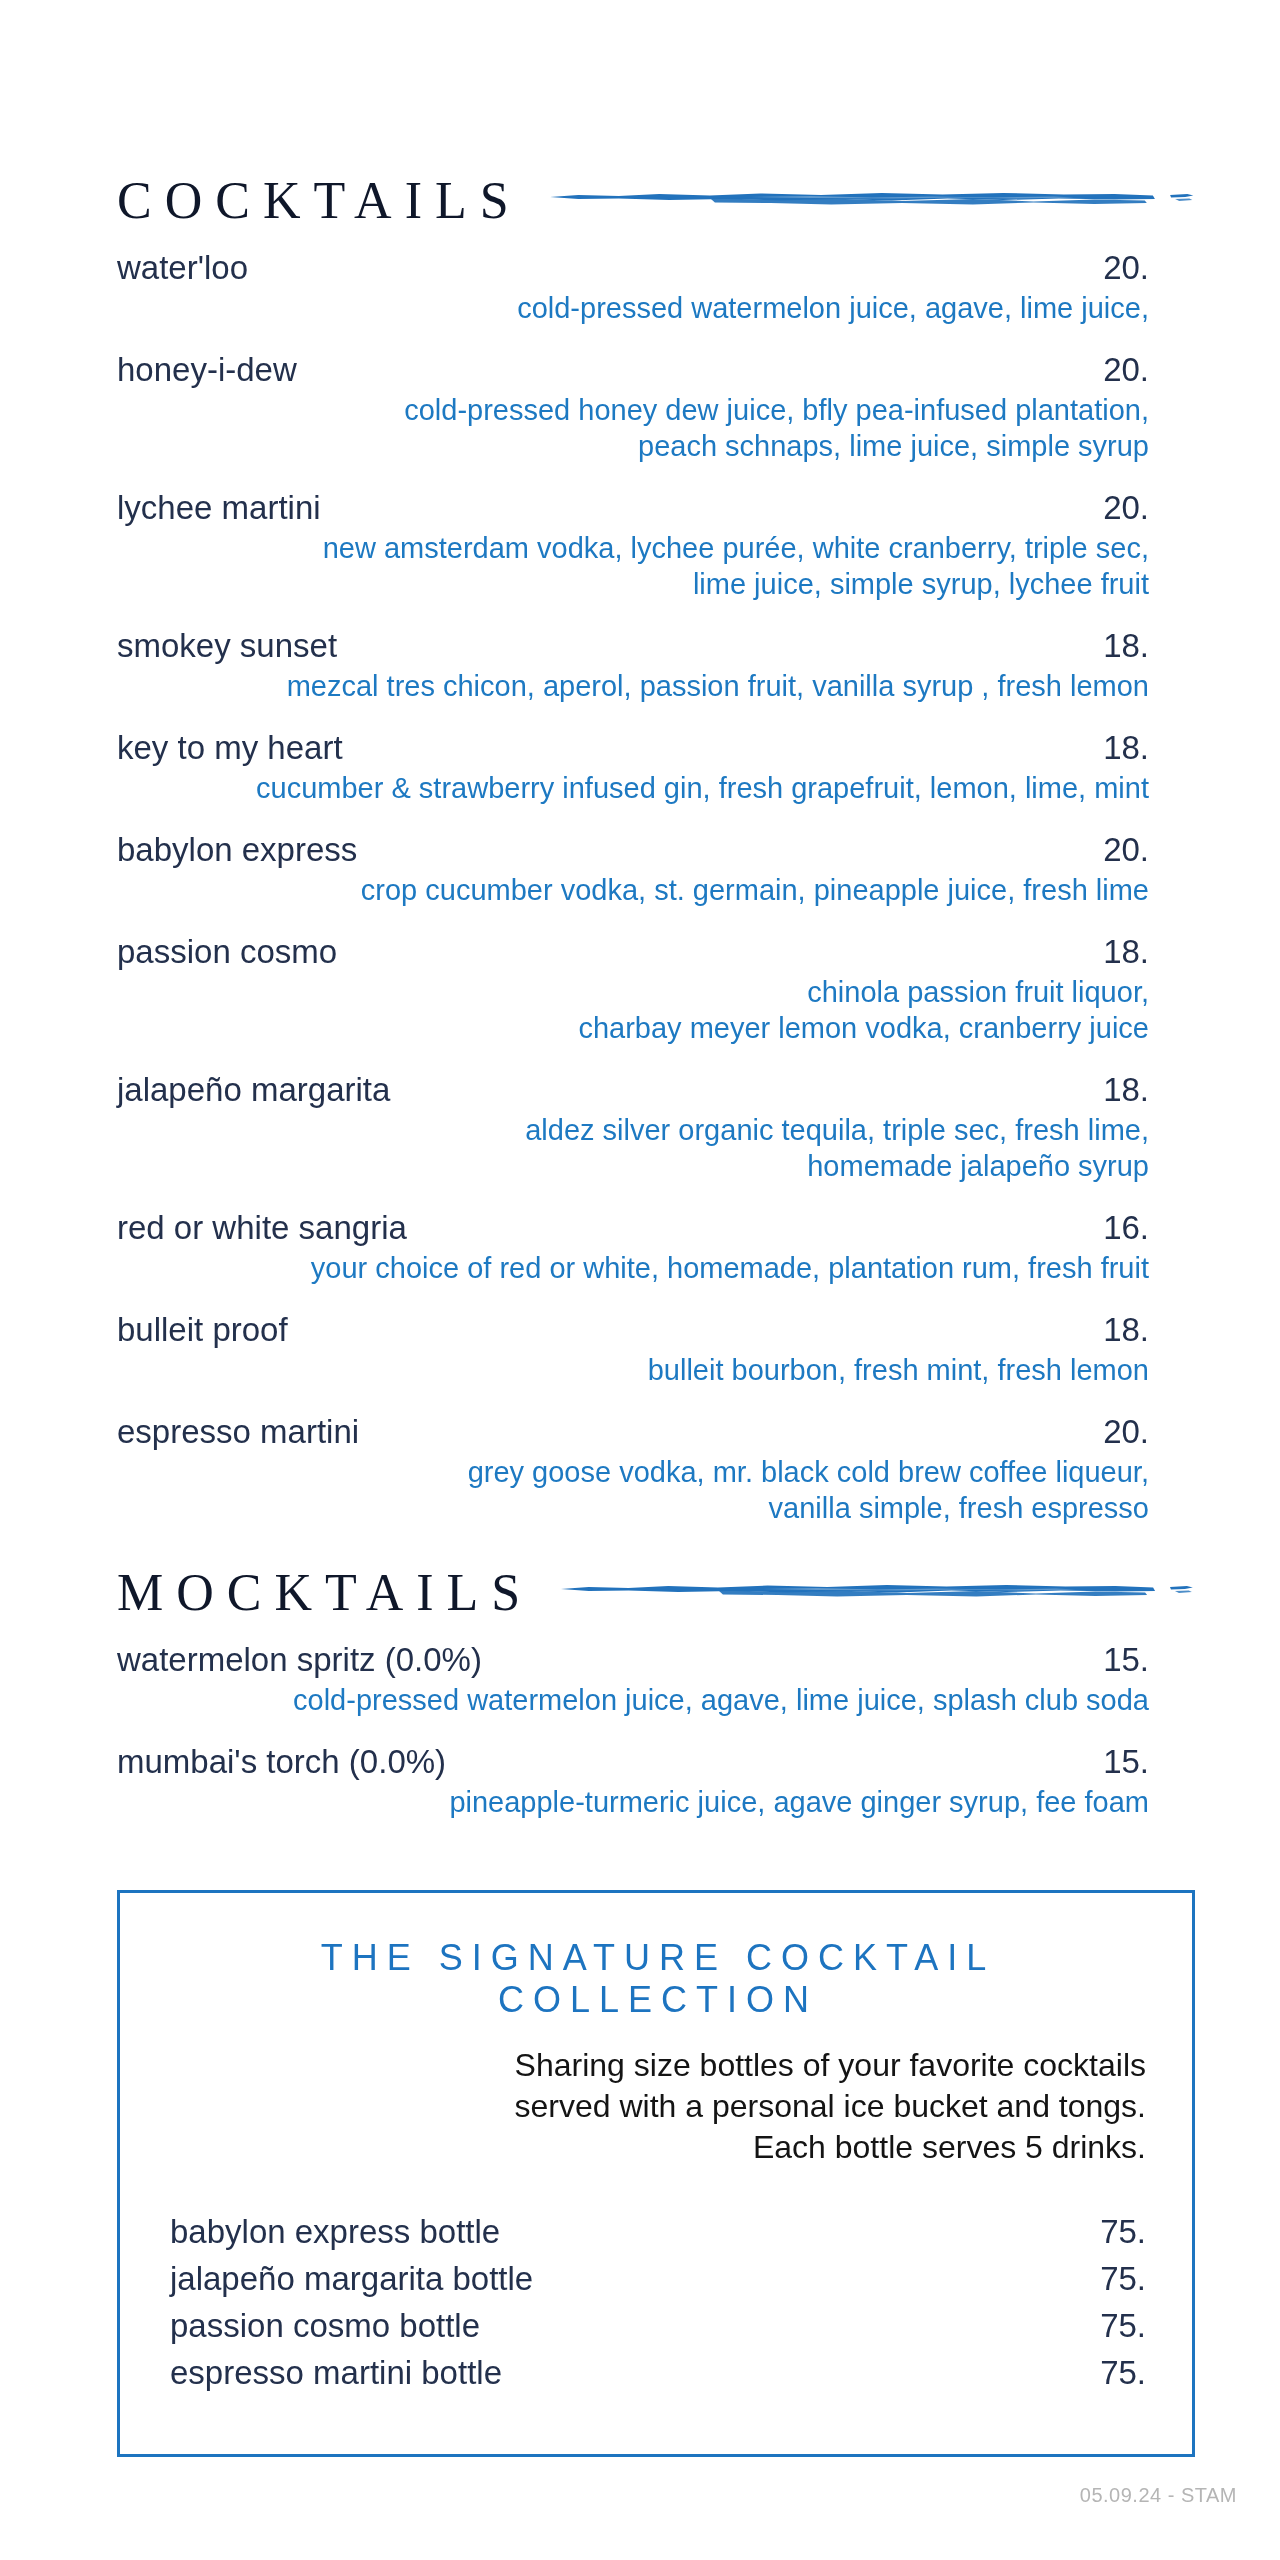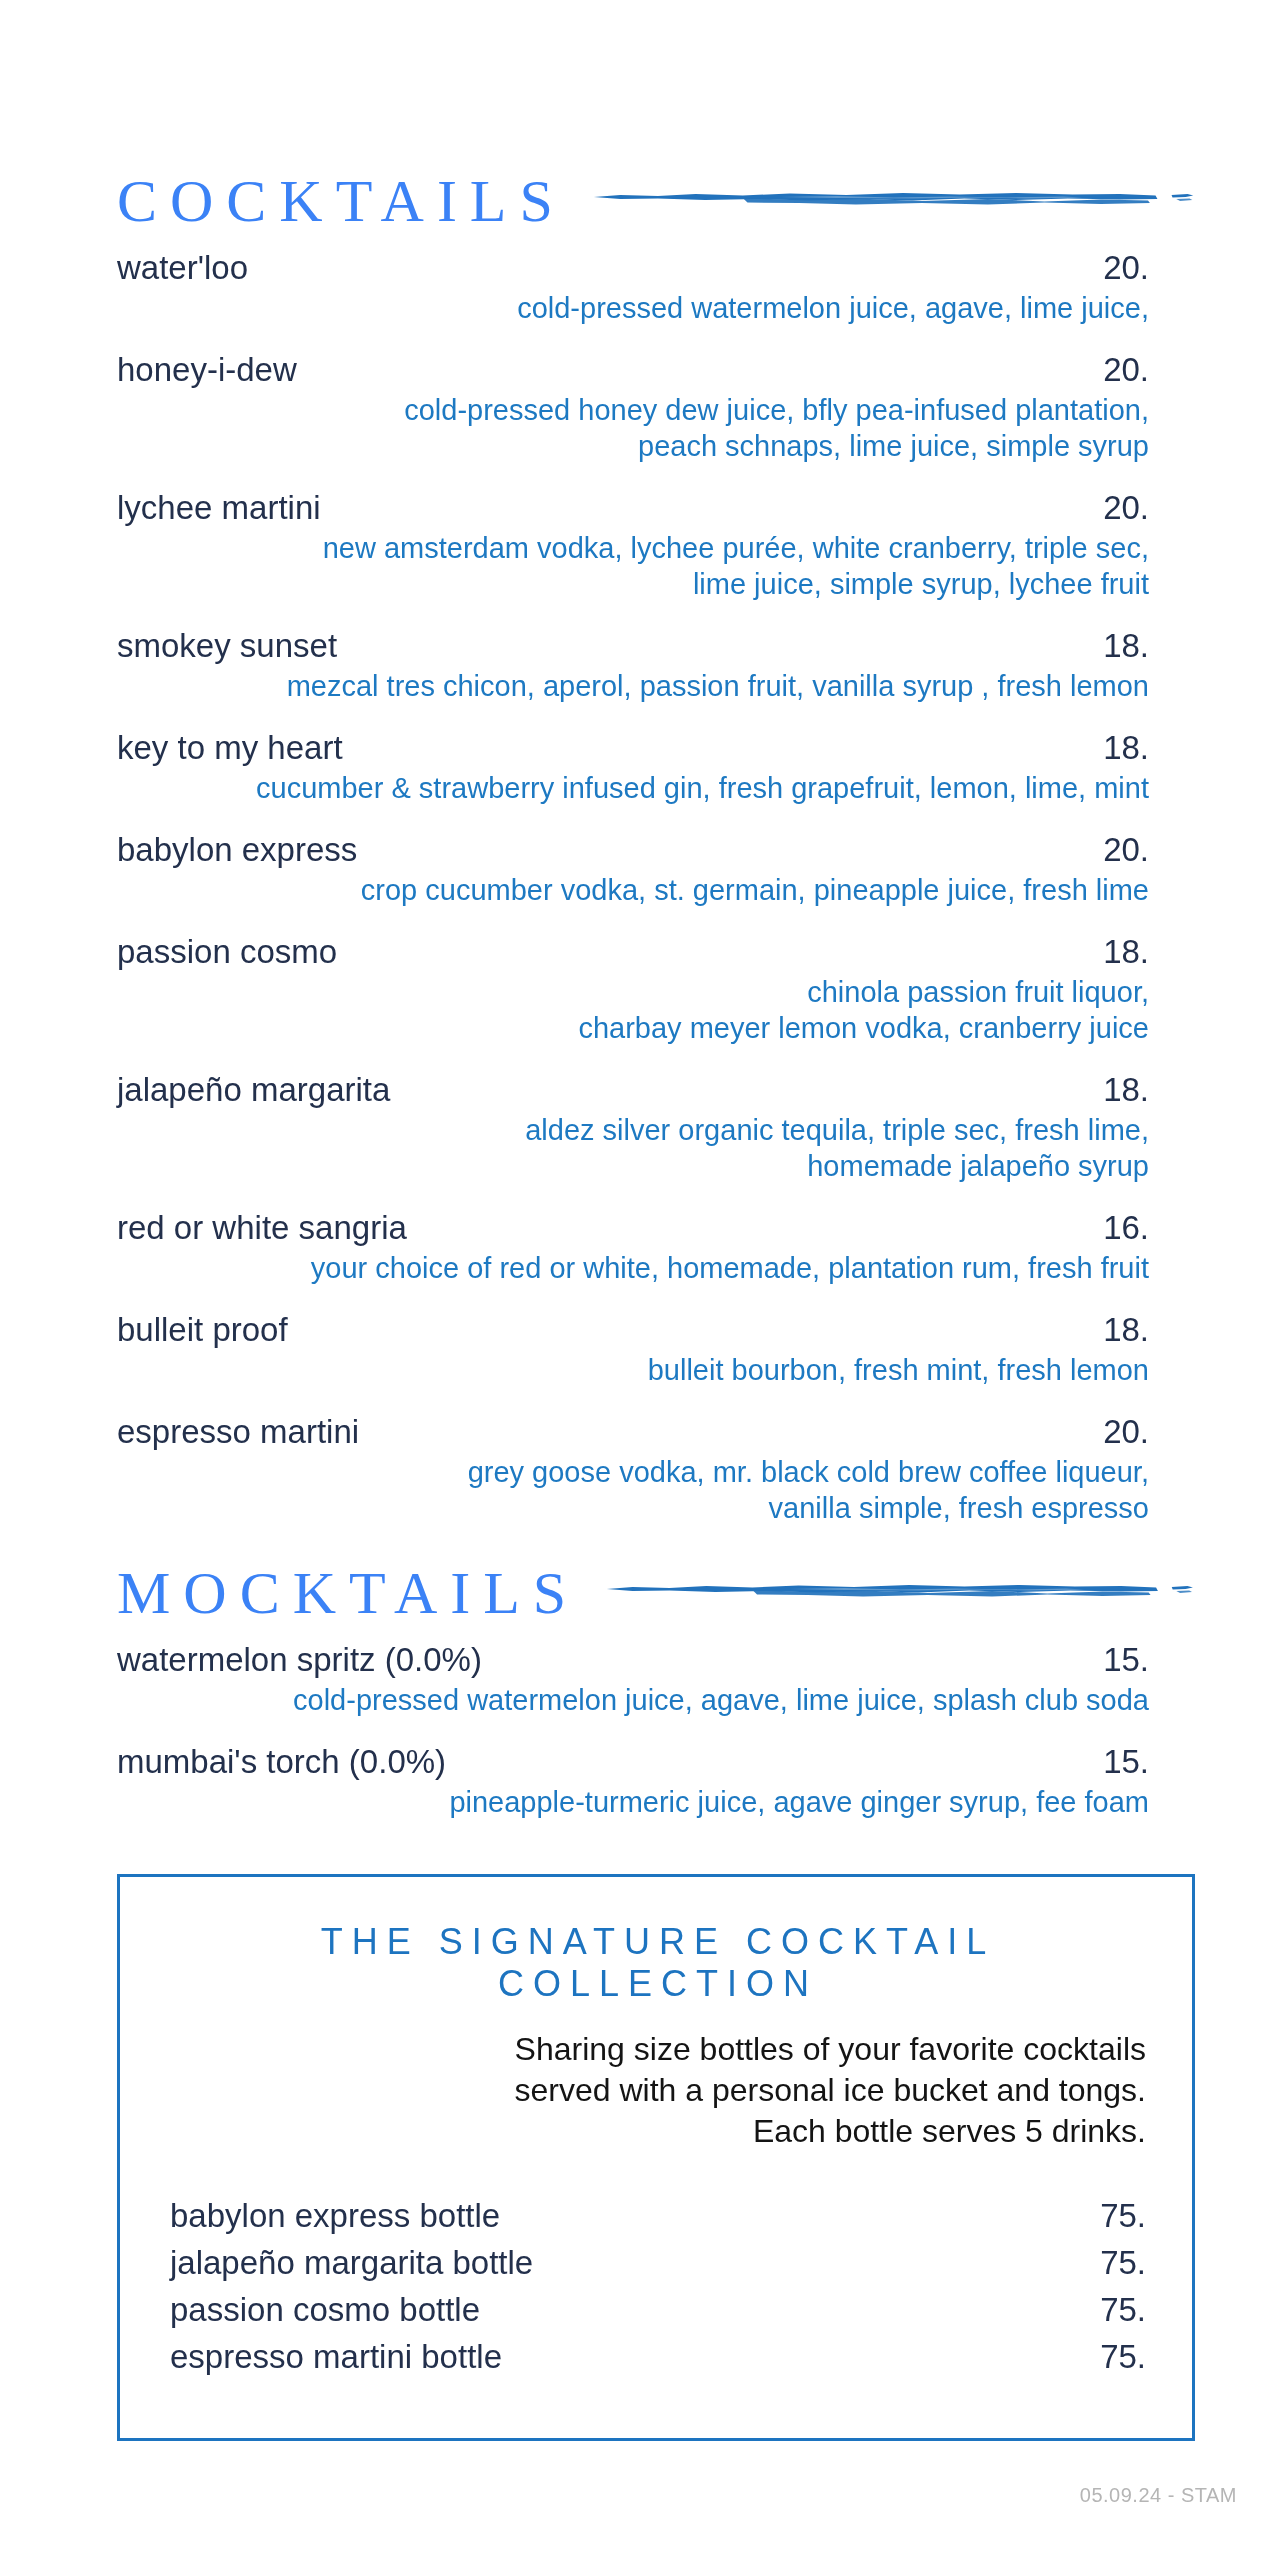--- a/index.html
+++ b/index.html
@@ -16,24 +16,24 @@
   }
   
   .section-header {
     display: flex;
     align-items: center;
     margin-bottom: 18px;
   }
   .section-title {
     font-family: "Liberation Serif", serif;
     font-weight: 400;
-    font-size: 60px;
+    font-size: 52px;
     line-height: 58px;
     letter-spacing: 13px;
-    color: #3b82f6;
+    color: #0f172a;
     white-space: nowrap;
   }
   .brush-stroke {
     flex: 1;
     height: 26px;
     margin-left: 26px;
     margin-top: -6px;
   }
   .brush-stroke svg { width: 100%; height: 100%; display: block; }
   
@@ -59,21 +59,21 @@
   }
   .item-desc { margin-top: 2px; text-align: right; }
   .desc-line {
     font-size: 29px;
     line-height: 36px;
     color: #1d79c2;
   }
   .section-mocktails { margin-top: 38px; }
   
   .signature-box {
-    margin-top: 54px;
+    margin-top: 70px;
     border: 3px solid #1d74c0;
     padding: 44px 46px 58px 50px;
   }
   .signature-title {
     text-align: center;
     font-size: 36px;
     line-height: 42px;
     letter-spacing: 9px;
     color: #1d74c0;
   }

